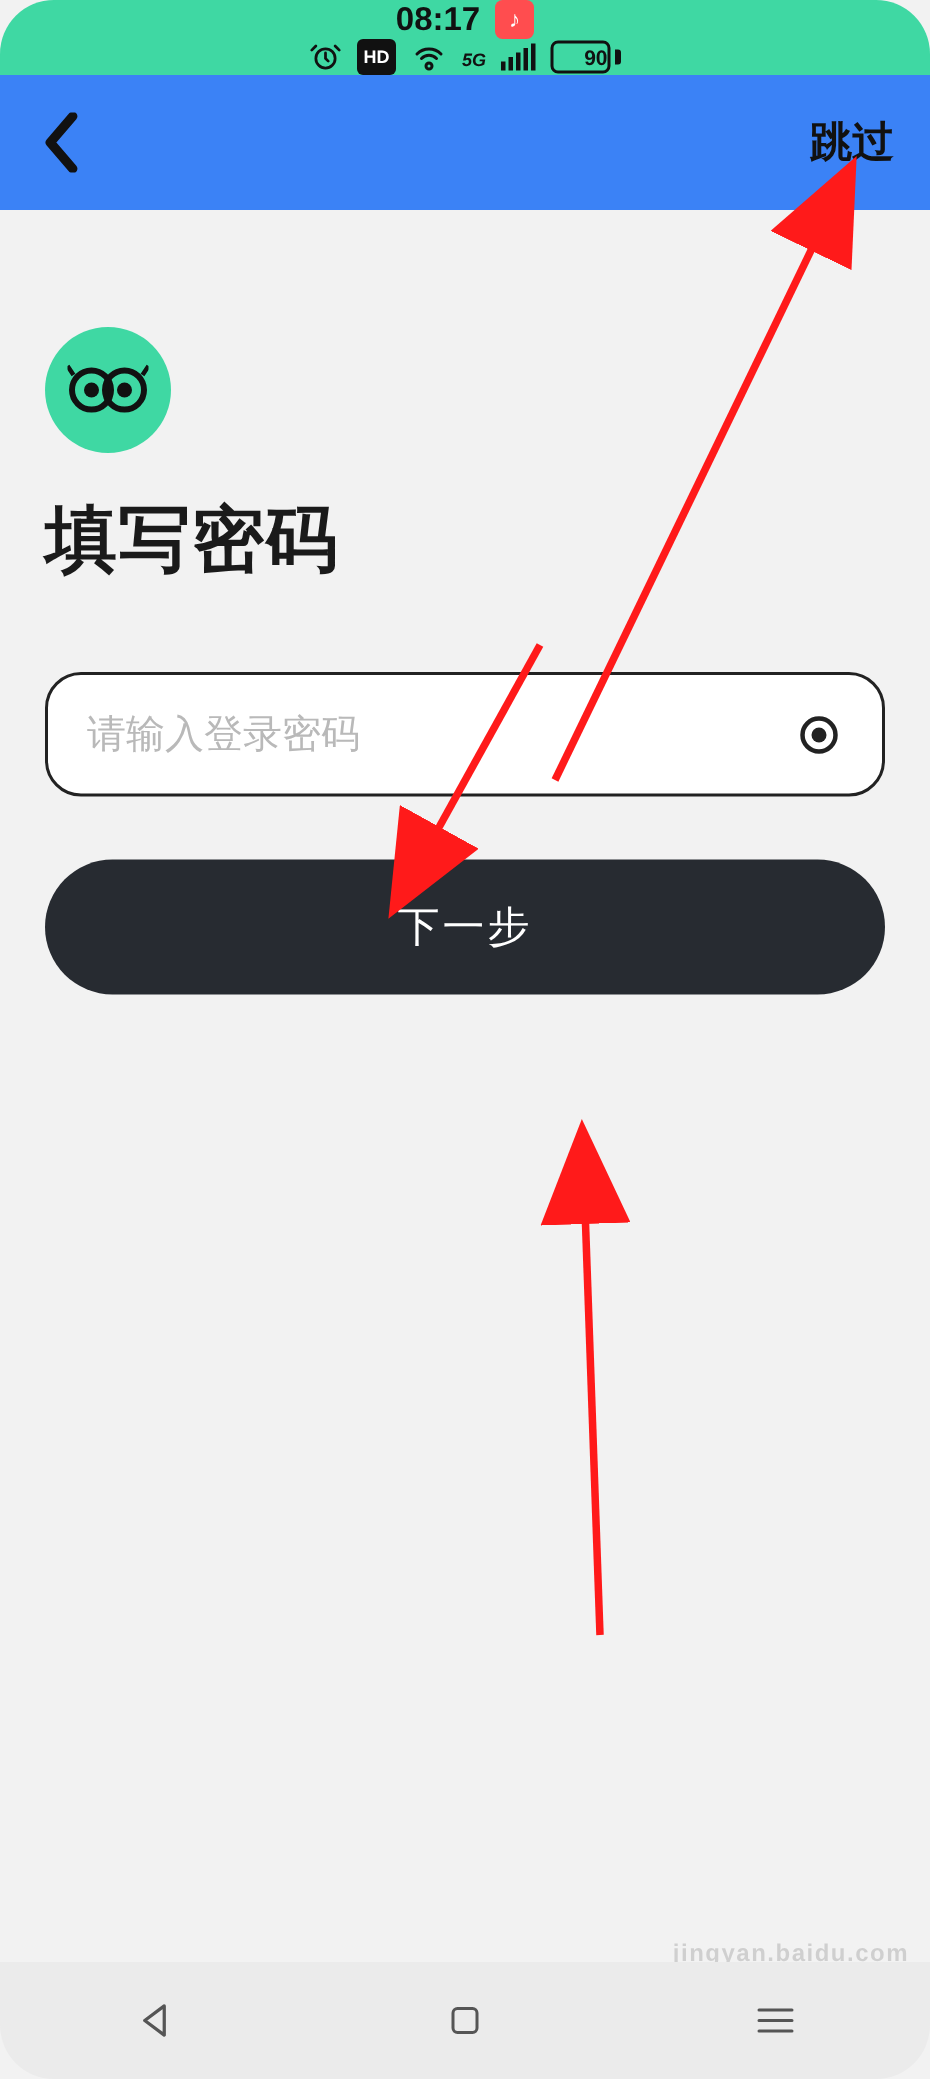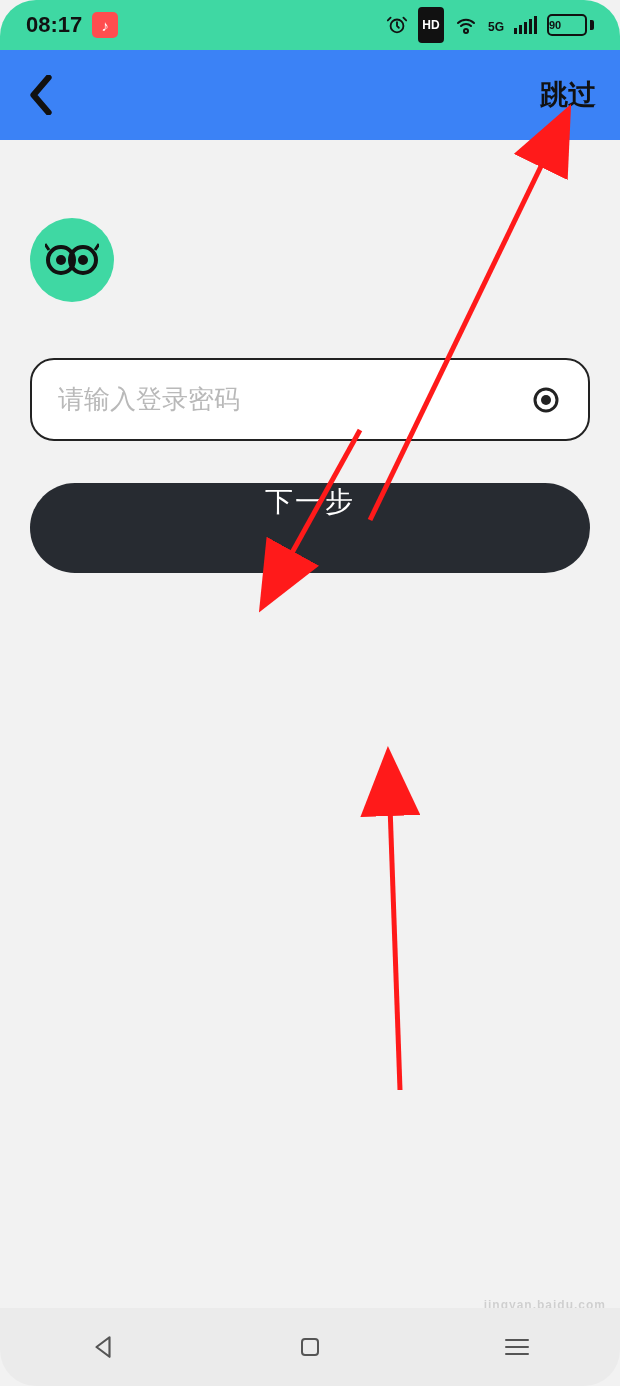--- a/index.html
+++ b/index.html
@@ -1,58 +1,58 @@
 <!DOCTYPE html>
 <html><head>
 <meta charset="utf-8">
 <style>
   * { margin:0; padding:0; box-sizing:border-box; font-family:-apple-system,BlinkMacSystemFont,"PingFang SC","Helvetica Neue",Arial,sans-serif; }
   html,body { width:620px; height:1386px; overflow:hidden; }
   body { background:#f2f2f2; position:relative; border-radius:36px; }
 
   
-  .statusbar { height:50px; background:#3fd8a3; display:flex; align-items:center; padding:0 26px; justify-content:space-between; font-weight:600; color:#111; }
+  .statusbar { height:50px; background:#3fd8a3; display:flex; align-items:center; padding:0 26px; justify-content:space-between; font-weight:600; color:#111;flex-direction:column; }
   .statusbar .left { display:flex; align-items:center; gap:10px; }
   .statusbar .time { font-size:22px; }
   .music-badge { width:26px; height:26px; background:#ff4d4f; border-radius:5px; color:#fff; display:flex; align-items:center; justify-content:center; font-size:15px; }
   .statusbar .right { display:flex; align-items:center; gap:10px; }
   .ico { display:inline-flex; }
-  .hd-badge { width:26px; height:36px; border-radius:4px; background:#111; color:#fff; font-size:12px; font-weight:700; display:flex; align-items:center; justify-content:center; }
+  .hd-badge { width:26px; height:24px; border-radius:4px; background:#111; color:#fff; font-size:12px; font-weight:700; display:flex; align-items:center; justify-content:center; }
   .fiveg { font-size:12px; font-weight:700; color:#111; position:relative; padding-right:2px;}
   .batt { display:flex; align-items:center; gap:3px; }
-  .batt-shell { width:40px; height:22px; border:2px solid #111; border-radius:5px; position:relative; display:flex; align-items:center; justify-content:flex-start; font-size:11px; font-weight:700; }
+  .batt-shell { width:40px; height:22px; border:2px solid #111; border-radius:5px; position:relative; display:flex; align-items:center; justify-content:flex-end; font-size:14px; font-weight:700; }
   .batt-tip { width:4px; height:10px; background:#111; border-radius:0 2px 2px 0; }
 
   
   .topnav { height:90px; background:#3b82f6; display:flex; align-items:center; justify-content:space-between; padding:0 24px 0 18px; }
   .back { width:46px; height:46px; display:flex; align-items:center; justify-content:center; cursor:pointer; }
   .skip { font-size:28px; font-weight:700; color:#111; cursor:pointer; }
 
   
   .content { padding:0 30px; }
   .avatar { width:84px; height:84px; border-radius:50%; background:#3fd8a3; display:flex; align-items:center; justify-content:center; margin-top:78px; }
   .title { font-size:48px; font-weight:700; color:#1a1a1a; margin-top:26px; letter-spacing:1px;}
   .subtitle { font-size:22px; color:#6f6f6f; margin-top:24px; line-height:1.9; }
   .field { margin-top:56px; height:83px; border:2px solid #222; border-radius:24px; background:#fff; display:flex; align-items:center; padding:0 26px; }
   .field input { flex:1; border:none; outline:none; font-size:26px; color:#333; background:transparent; }
   .field input::placeholder { color:#b9b9b9; }
   .eye { width:32px; height:32px; display:flex; align-items:center; justify-content:center; cursor:pointer;}
-  .btn-next { margin-top:42px; height:90px; border-radius:45px; background:#272b31; color:#fff; font-size:28px; display:flex; align-items:flex-start; justify-content:center; cursor:pointer; letter-spacing:2px;}
+  .btn-next { margin-top:42px; height:90px; border-radius:45px; background:#272b31; color:#fff; font-size:28px; display:flex; align-items:center; justify-content:center; cursor:pointer; letter-spacing:2px;}
 
   
   .arrow { position:absolute; pointer-events:none; }
 
   
   .navbar { position:absolute; left:0; right:0; bottom:0; height:78px; background:#ebebeb; display:flex; align-items:center; justify-content:space-around; }
   .nav-btn { width:120px; height:50px; display:flex; align-items:center; justify-content:center; }
 
   
   .wm { position:absolute; right:14px; bottom:74px; opacity:.14; font-weight:700; color:#000; text-align:right; line-height:1.05;}
   .wm .big { font-size:40px; letter-spacing:1px;}
-  .wm .small { font-size:12px; letter-spacing:1px;text-align:center;}
+  .wm .small { font-size:16px; letter-spacing:1px;text-align:center;}
 </style>
 </head>
 <body>
 
 <div class="statusbar">
   <div class="left">
     <span class="time">08:17</span>
     <span class="music-badge">♪</span>
   </div>
   <div class="right">
@@ -61,21 +61,21 @@
           <circle cx="12" cy="13" r="7" stroke="#111" stroke-width="2"></circle>
           <path d="M12 9v4l2 2M5 4L2 7M19 4l3 3" stroke="#111" stroke-width="2" stroke-linecap="round"></path>
         </svg>
     </span>
     <span class="hd-badge">HD</span>
     <span class="ico">
       <svg width="24" height="20" viewBox="0 0 24 20">
           <path d="M12 18a2 2 0 100-4 2 2 0 000 4zM4 8c4.4-4.4 11.6-4.4 16 0M7 11c2.8-2.8 7.2-2.8 10 0" stroke="#111" stroke-width="2" fill="none" stroke-linecap="round"></path>
         </svg>
     </span>
-    <span style="display:flex;align-items:flex-end;gap:6px;">
+    <span style="display:flex;align-items:flex-end;gap:6px;font-style:italic;">
       <span class="fiveg" style="margin-right:2px;">5G</span>
       <span style="display:flex;align-items:flex-end;gap:2px;">
         <span style="width:3px;height:6px;background:#111;"></span>
         <span style="width:3px;height:9px;background:#111;"></span>
         <span style="width:3px;height:12px;background:#111;"></span>
         <span style="width:3px;height:15px;background:#111;"></span>
         <span style="width:3px;height:18px;background:#111;"></span>
       </span>
     </span>
     <span class="batt">
@@ -100,20 +100,21 @@
   <div class="avatar">
     <svg width="54" height="36" viewBox="0 0 54 36">
       <circle cx="16" cy="18" r="13" fill="none" stroke="#111" stroke-width="4"></circle>
       <circle cx="38" cy="18" r="13" fill="none" stroke="#111" stroke-width="4"></circle>
       <circle cx="16" cy="18" r="5" fill="#111"></circle>
       <circle cx="38" cy="18" r="5" fill="#111"></circle>
       <path d="M4 8 L0 2 M50 8 L54 2" stroke="#111" stroke-width="3"></path>
     </svg>
   </div>
 
+  <h1 class="title">填写密码</h1>
 
   <div class="field">
     <input type="password" placeholder="请输入登录密码" style="">
     <span class="eye">
       <svg width="28" height="28" viewBox="0 0 28 28">
           <circle cx="14" cy="14" r="11" fill="none" stroke="#222" stroke-width="3"></circle>
           <circle cx="14" cy="14" r="5" fill="#222"></circle>
         </svg>
     </span>
   </div>

